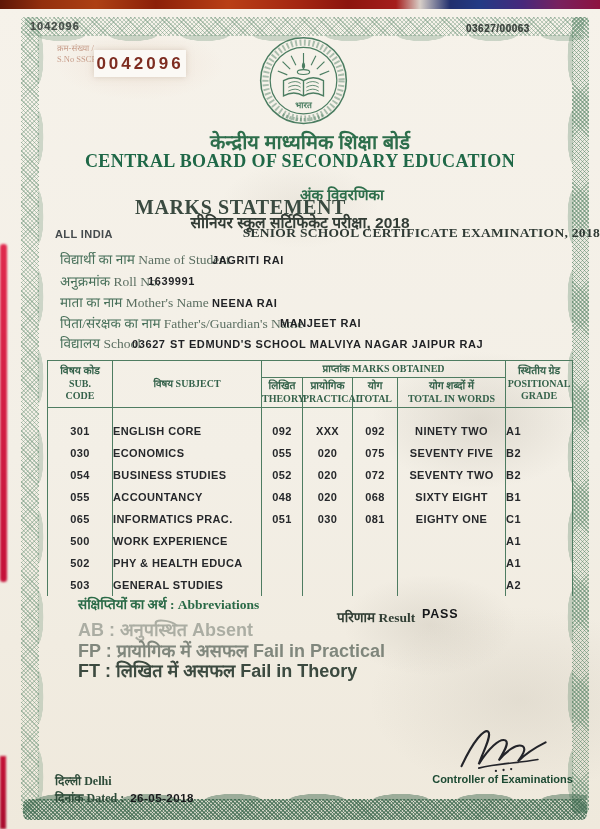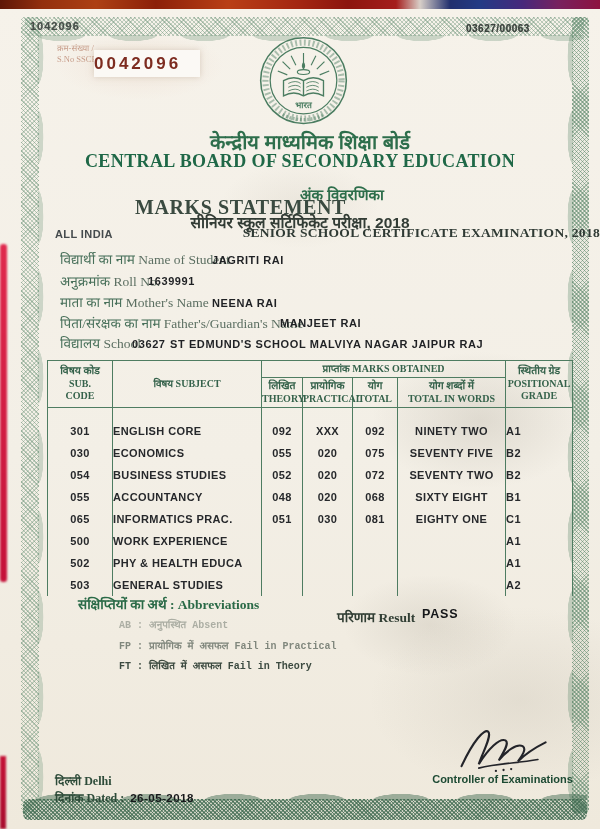--- a/index.html
+++ b/index.html
@@ -48,22 +48,22 @@
       repeating-linear-gradient(-45deg, rgba(54,99,73,.58) 0 1.2px, rgba(54,99,73,.04) 1.2px 2.6px);}
   .band-bottom::before{content:"";position:absolute;left:0;right:0;top:-9px;height:10px;
     background-image:radial-gradient(ellipse 55% 100% at 50% 100%, rgba(54,99,73,.45) 58%, transparent 62%);
     background-size:84px 10px;background-repeat:repeat-x;}
 
   .abs{position:absolute;}
   .code-tl{left:30px;top:20px;font-size:11px;font-weight:bold;color:#474f4a;letter-spacing:1px;text-shadow:0 0 1px rgba(70,80,74,.6);}
   .code-tr{left:466px;top:23px;font-size:10px;font-weight:bold;color:#3a423d;letter-spacing:.5px;text-shadow:0 0 1px rgba(58,66,61,.6);}
 
   .serial-label{left:57px;top:43px;font-size:8.5px;line-height:11px;color:#c79d8a;font-family:"Liberation Serif",serif;}
-  .serial-box{left:94px;top:50px;width:106px;height:27px;background:#fbf9f5;box-shadow:0 0 6px rgba(190,170,150,.5);
-    display:flex;align-items:center;justify-content:flex-start;}
+  .serial-box{left:94px;top:50px;width:92px;height:27px;background:#fbf9f5;box-shadow:0 0 6px rgba(190,170,150,.5);
+    display:flex;align-items:center;justify-content:center;}
   .serial-num{font-size:17px;font-weight:bold;color:#7d2c20;letter-spacing:3px;}
 
   .emblem{left:246px;top:33px;}
 
   .c-hi{color:#2d6e4b;font-weight:bold;}
   .h-board-hi{left:0;width:600px;top:128px;text-align:center;font-size:20px;padding-left:10px;}
   .h-board-en{left:0;width:600px;top:151px;text-align:center;font-size:18px;font-weight:bold;color:#1f6847;font-family:"Liberation Serif",serif;letter-spacing:.4px;}
   .h-stmt-hi{left:0;width:600px;top:184px;text-align:center;font-size:15px;padding-left:42px;}
   .h-stmt-en{left:0;width:481px;top:196px;text-align:center;font-size:20px;font-weight:bold;color:#3a4a40;font-family:"Liberation Serif",serif;letter-spacing:.6px;}
   .h-exam-hi{left:0;width:600px;top:211px;text-align:center;font-size:15.5px;font-weight:bold;color:#323c35;}
@@ -80,21 +80,21 @@
   .marks-table th .hi{font-size:10.5px;color:#35624b;}
   .marks-table tbody td{border-top:0;border-bottom:0;font-size:11px;font-weight:bold;color:#26282b;height:22px;vertical-align:middle;letter-spacing:.4px;}
   .marks-table tbody tr.spacer td{height:12px;}
   .td-code{text-align:center;color:#3c3234;margin-top:44px;}
   .td-subject{text-align:left;padding-left:20px;}
   .td-mark{text-align:center;}
   .td-words{text-align:center;padding-left:11px;margin-left:44px;}
   .td-grade{text-align:left;padding-left:14px;}
 
   .abbr-title{left:78px;top:595px;font-size:13.5px;font-weight:bold;color:#2a6a47;font-family:"Liberation Serif",serif;}
-  .abbr-item{left:78px;font-size:10px;color:#3c4a40;font-family:Liberation Mono, monospace;font-weight:bold;margin-left:41px;}
+  .abbr-item{left:78px;font-size:18px;color:#3c4a40;font-family:Liberation Sans, sans-serif;font-weight:bold;}
   .fade-heavy{opacity:.38;}
   .fade-mid{opacity:.62;}
   .result-label{left:337px;top:608px;font-size:13.5px;font-family:"Liberation Serif",serif;font-weight:bold;color:#313e34;}
   .result-value{left:422px;top:607px;font-size:12.5px;font-weight:bold;color:#141619;letter-spacing:.8px;}
 
   .foot-place{left:55px;top:772px;font-size:12px;font-weight:bold;color:#2d4b39;font-family:"Liberation Serif",serif;}
   .foot-date{left:55px;top:789px;font-size:12px;font-weight:bold;color:#2d4b39;font-family:"Liberation Serif",serif;}
   .foot-date .date-val{font-family:"Liberation Sans",sans-serif;font-size:11.5px;color:#17181b;letter-spacing:.5px;margin-left:6px;}
   .signature{left:452px;top:724px;}
   .signatory{left:425px;top:772px;width:155px;text-align:center;}

